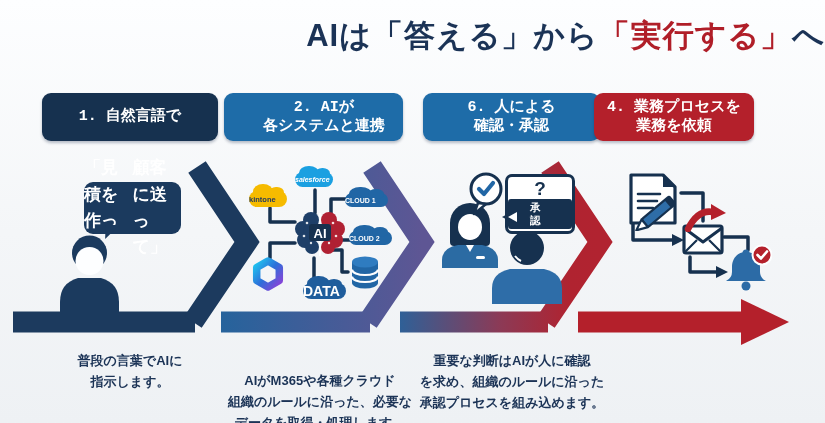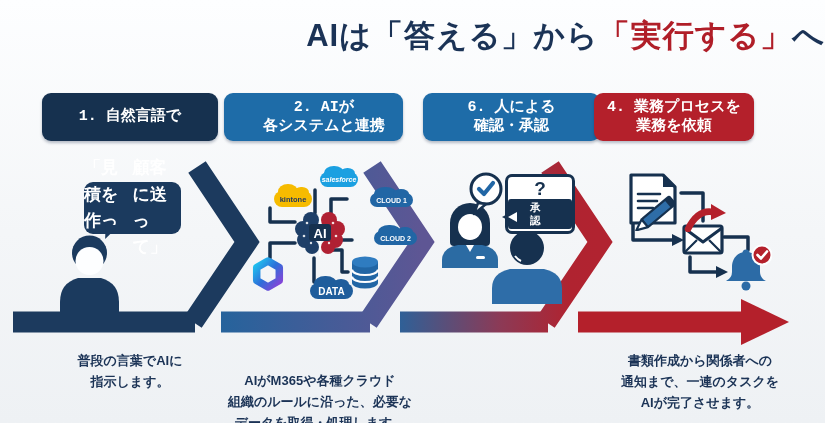--- a/index.html
+++ b/index.html
@@ -25,31 +25,31 @@
   .band{position:absolute;left:0;top:0;}
   
   .speech1{position:absolute;left:84px;top:182px;width:97px;height:52px;
     background:#1b3a5e;border-radius:9px;color:#fff;font-weight:700;font-size:17px;
     line-height:1.55;display:flex;flex-direction:row;align-items:center;justify-content:center;}
   .speech1::after{content:"";position:absolute;left:16px;bottom:-12px;width:0;height:0;
     border:7px solid transparent;border-top:14px solid #1b3a5e;transform:skewX(-28deg);}
   .art{position:absolute;}
   
   .cloud{position:absolute;color:#fff;font-weight:700;display:flex;align-items:center;
-    justify-content:center;border-radius:9px;text-align:center;margin-left:25px;}
+    justify-content:flex-start;border-radius:9px;text-align:center;}
   .cloud::before{content:"";position:absolute;background:inherit;border-radius:50%;
     width:52%;height:95%;top:-42%;left:10%;}
   .cloud::after{content:"";position:absolute;background:inherit;border-radius:50%;
     width:38%;height:72%;top:-26%;right:9%;}
   .cloud span{position:relative;z-index:1;}
   .c-sf{left:295px;top:172px;width:38px;height:15px;background:#1ba0e1;font-size:7px;font-style:italic;}
   .c-ki{left:249px;top:191px;width:38px;height:16px;background:#f6bb00;color:#233a5e;font-size:7.5px;}
   .c-c1{left:345px;top:193px;width:43px;height:14px;background:#2166a5;font-size:7px;}
   .c-c2{left:349px;top:231px;width:43px;height:14px;background:#2166a5;font-size:7px;}
-  .c-da{left:285px;top:283px;width:43px;height:16px;background:#1f5d9c;font-size:10px;}
+  .c-da{left:303px;top:283px;width:43px;height:16px;background:#1f5d9c;font-size:14px;}
   
   .qbubble{position:absolute;left:505px;top:174px;width:64px;height:54px;background:#fff;
     border:3px solid #16314f;border-radius:7px;display:flex;flex-direction:column;
     align-items:center;justify-content:center;gap:1px;}
   .qmark{color:#16314f;font-size:19px;font-weight:800;line-height:1;}
   .approve{background:#16314f;color:#fff;font-size:10.5px;font-weight:700;
     border-radius:3px;padding:2px 22px;line-height:1.2;}
   .q-tail-o{position:absolute;left:-13px;top:33px;width:0;height:0;
     border:7px solid transparent;border-right:13px solid #16314f;}
   .q-tail-i{position:absolute;left:-5px;top:35px;width:0;height:0;
@@ -253,19 +253,19 @@
 
   <div class="caption cap1">
     <div>普段の言葉でAIに</div>
     <div>指示します。</div>
   </div>
   <div class="caption cap2">
     <div>AIがM365や各種クラウド</div>
     <div>組織のルールに沿った、必要な</div>
     <div>データを取得・処理します。</div>
   </div>
-  <div class="caption cap4">
-    <div>書類作成から関係者への</div>
-    <div>通知まで、一連のタスクを</div>
-    <div>AIが完了させます。</div>
+  <div class="caption cap3">
+    <div>重要な判断はAIが人に確認</div>
+    <div>を求め、組織のルールに沿った</div>
+    <div>承認プロセスを組み込めます。</div>
   </div>
 
 </div>
 
 </body></html>

